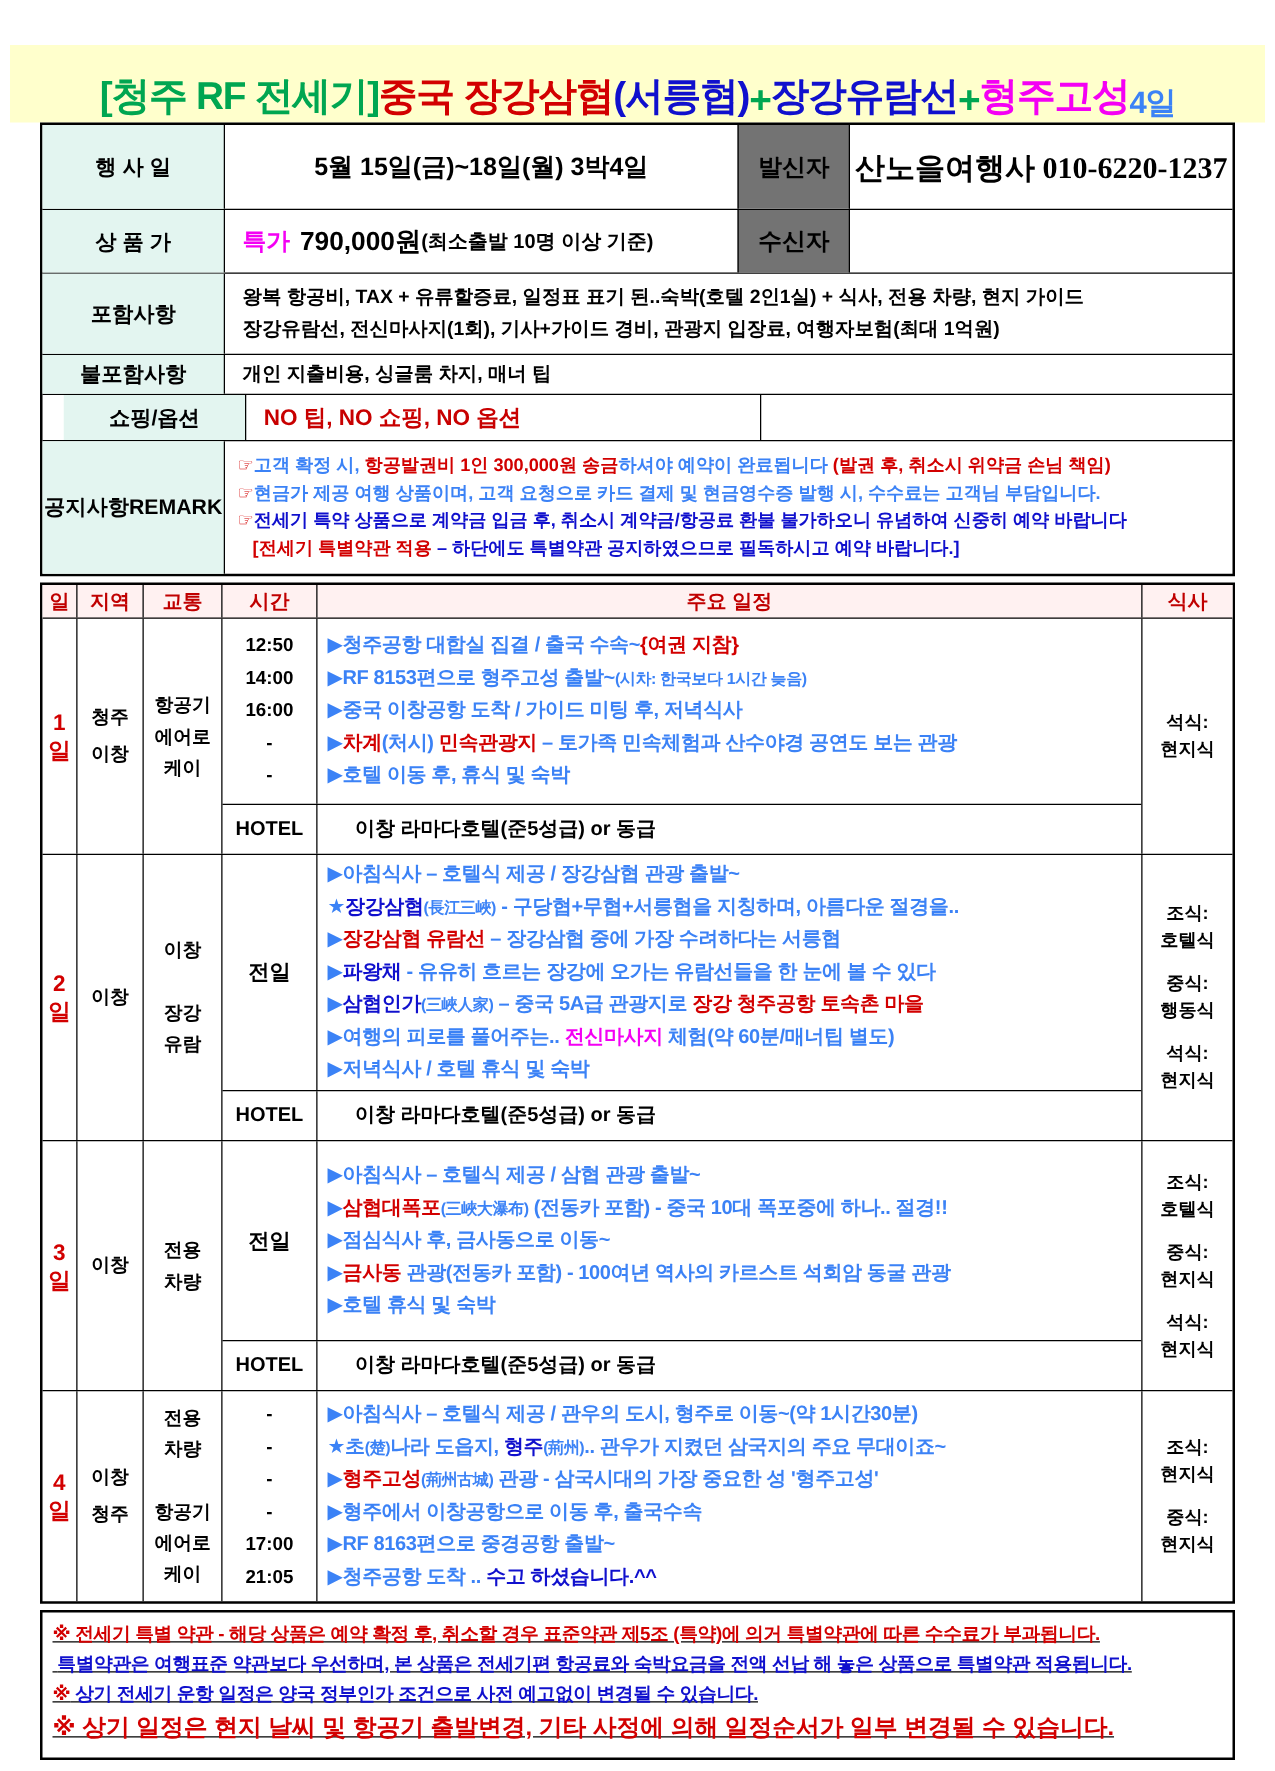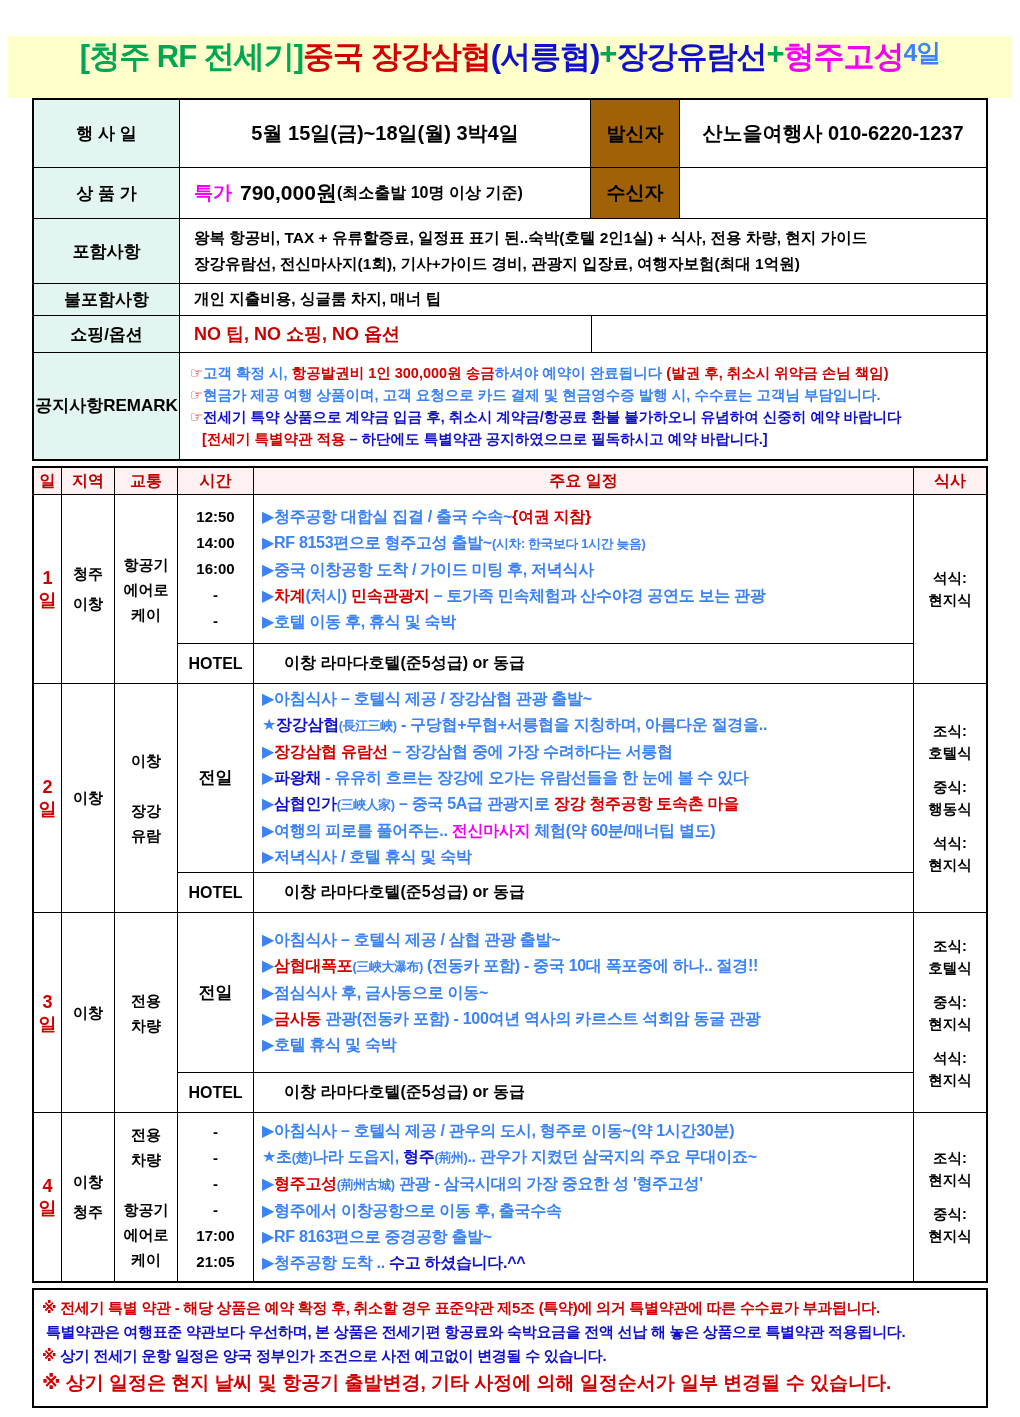--- a/index.html
+++ b/index.html
@@ -7,57 +7,57 @@
     width:1020px;height:1417px;
     font-family:"Liberation Sans","DejaVu Sans",sans-serif;
     font-weight:700;color:#000;box-sizing:border-box;
   }
   *{box-sizing:border-box;}
   .page{width:956px;margin:0 auto;padding-top:36px;}
 
   
   .title-band{
     width:1004px;margin-left:-24px;height:62px;background:#ffffcc;
-    display:flex;align-items:flex-start;justify-content:center;
+    display:flex;align-items:flex-end;justify-content:center;
     font-size:31px;letter-spacing:-1px;white-space:nowrap;
   }
 
   
   .c-k{color:#3b82f6;} .c-r{color:#d20000;} .c-b{color:#1010cd;}
   .c-m{color:#f400f4;} .c-g{color:#00a651;}
   .seg-sm{font-size:0.8em;}
 
   
   .info-table{border:2px solid #000;border-top:2px solid #000;}
   .irow{display:flex;border-bottom:1px solid #000;align-items:stretch;}
   .irow:last-child{border-bottom:none;}
   .icell{display:flex;align-items:center;}
   .ilabel{
     background:#e3f5f0;justify-content:center;text-align:center;
     font-size:17px;flex:0 0 146px;border-right:1px solid #000;
   }
   .isub{
-    background:#a16207;justify-content:center;font-size:19px;
+    background:#737373;justify-content:center;font-size:19px;
     flex:0 0 90px;border-left:1px solid #000;border-right:1px solid #000;
   }
   .row-date{height:68px;}
   .row-date .date-val{flex:1 1 auto;justify-content:center;font-size:20px;}
-  .row-date .sender-val{flex:0 0 306px;justify-content:center;font-size:20px;}
+  .row-date .sender-val{flex:0 0 306px;justify-content:center;font-size:24px;font-family:Liberation Serif, serif;}
   .row-price{height:51px;}
   .row-price .price-val{flex:1 1 auto;padding-left:14px;font-size:17px;}
   .row-price .price-special{color:#f400f4;font-size:19px;margin-right:8px;}
   .row-price .price-num{font-size:21px;}
   .row-price .price-note{font-size:16px;}
   .row-price .recv-val{flex:0 0 306px;}
   .row-include{height:65px;}
   .row-include .inc-val{flex:1 1 auto;padding-left:14px;font-size:15.5px;
     flex-direction:column;align-items:flex-start;justify-content:center;line-height:26px;}
   .row-exclude{height:32px;}
   .row-exclude .exc-val{flex:1 1 auto;padding-left:14px;font-size:15.5px;}
-  .row-shop{height:37px;}
+  .row-shop{height:37px;padding-left:17px;}
   .row-shop .shop-val{flex:0 0 412px;padding-left:14px;font-size:18px;color:#c80000;border-right:1px solid #000;}
   .row-shop .shop-empty{flex:1 1 auto;}
   .row-remark{height:106px;}
   .row-remark .ilabel{flex-direction:row;line-height:24px;}
   .row-remark .remark-val{flex:1 1 auto;padding-left:10px;flex-direction:column;
     align-items:flex-start;justify-content:center;font-size:14.5px;line-height:22px;}
   .remark-line{white-space:pre-wrap;}
 
   
   .sched-table{border:2px solid #000;margin-top:5px;}
@@ -88,21 +88,21 @@
   .mid-hotel{flex:0 0 40px;display:flex;border-top:1px solid #000;}
   .mid-hotel .hotel-label{flex:0 0 76px;border-right:1px solid #000;display:flex;
     align-items:center;justify-content:center;font-size:16px;}
   .mid-hotel .hotel-name{flex:1 1 auto;display:flex;align-items:center;padding-left:30px;font-size:16px;}
   .day-row .col-meal{display:flex;flex-direction:column;align-items:center;justify-content:center;
     font-size:14.5px;}
   .meal-group{margin:6px 0;text-align:center;line-height:22px;}
 
   
   .notes-box{border:2px solid #000;margin-top:5px;padding:6px 8px 8px 8px;}
-  .note-line{font-size:15px;line-height:24px;white-space:pre-wrap;letter-spacing:-0.3px;}
+  .note-line{font-size:15px;line-height:24px;white-space:pre-wrap;letter-spacing:-0.3px;text-decoration:underline;}
   .note-big{font-size:19px;line-height:30px;letter-spacing:0;}
 </style>
 </head>
 <body>
 
 <div class="page">
 
   <div class="title-band" id="title-band">
       <span class="c-g">[청주 RF 전세기] </span>
       <span class="c-r">중국 장강삼협</span>

